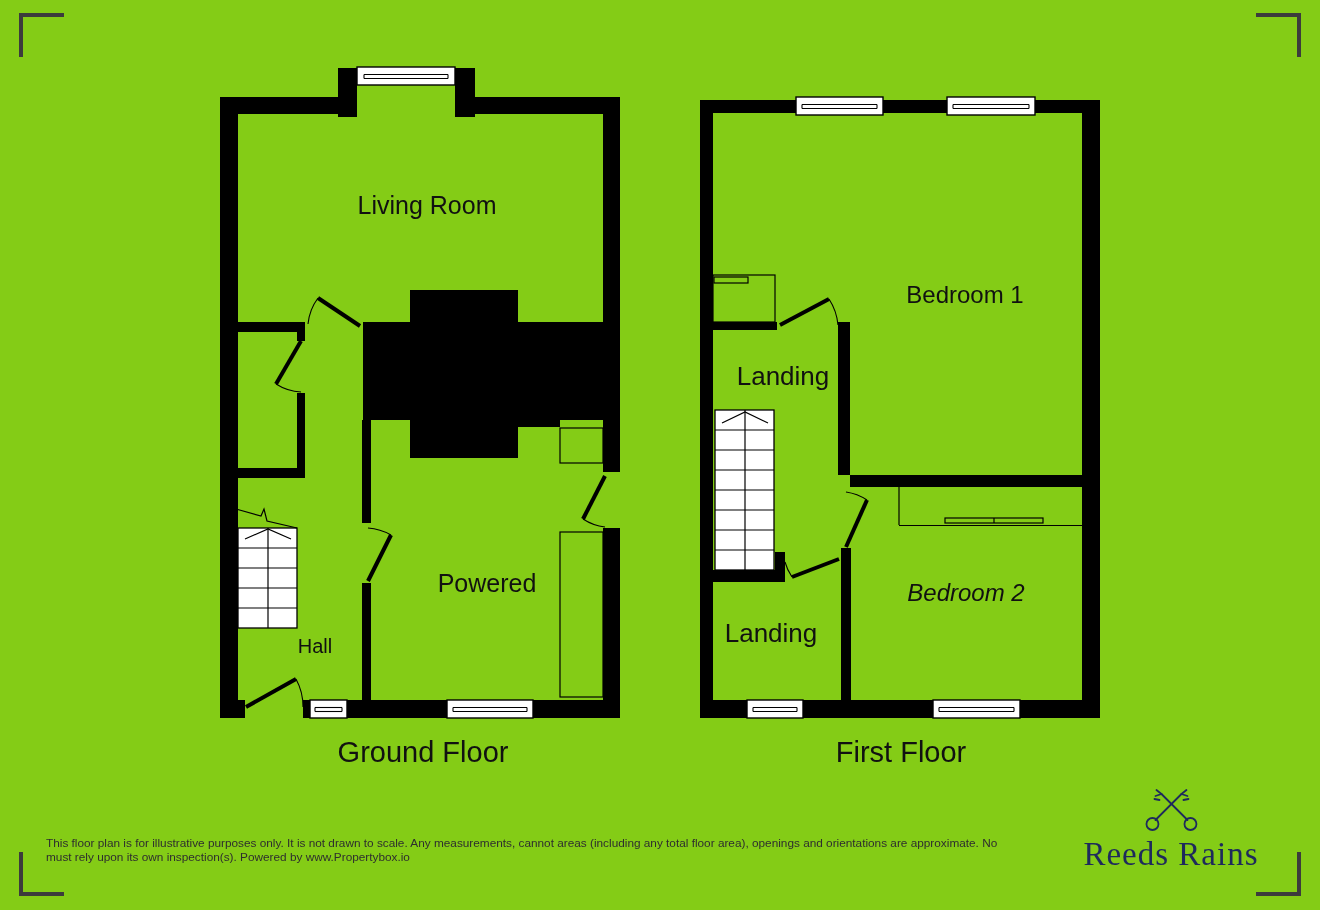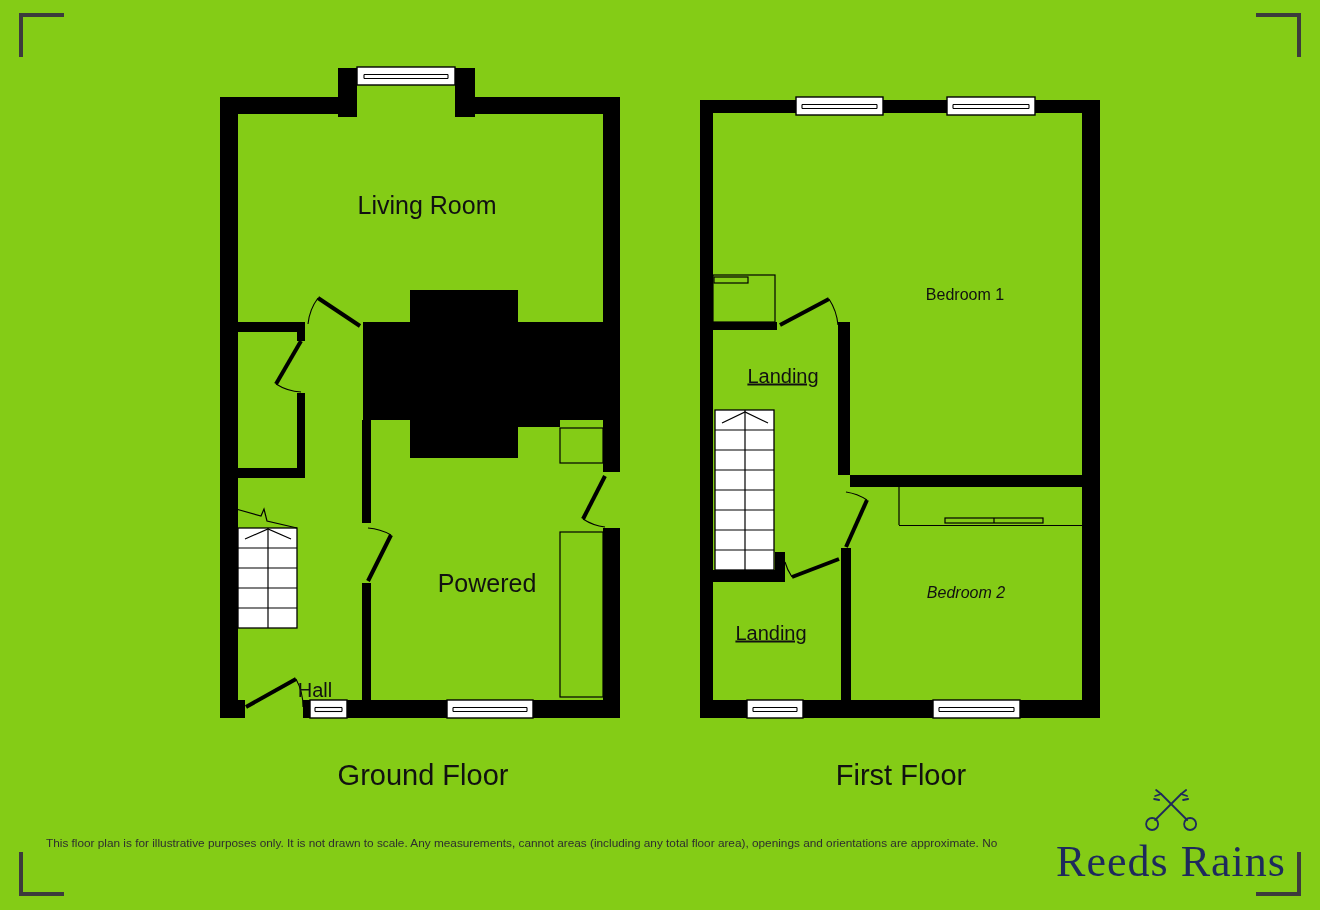--- a/index.html
+++ b/index.html
@@ -10,27 +10,27 @@
   .thin{stroke:#000;stroke-width:1.2;fill:none;}
   .win{fill:#fff;stroke:#000;stroke-width:1.4;}
   .winline{stroke:#000;stroke-width:1.1;}
   .leaf{stroke:#000;stroke-width:4;fill:none;stroke-linecap:butt;}
   .arc{stroke:#000;stroke-width:1.1;fill:none;}
   .stairbox{fill:#fff;stroke:#000;stroke-width:1.3;}
   .corner{fill:#3c3c3c;}
   .keys{stroke:#1e2a5c;fill:none;stroke-width:1.8;stroke-linecap:round;}
   .room-label{position:absolute;transform:translate(-50%,-50%);color:#111;white-space:nowrap;}
   .lbl-25{font-size:25px;}
-  .lbl-24{font-size:16px;}
-  .lbl-22{font-size:20px;text-decoration:underline;}
-  .lbl-20{font-size:20px;margin-top:44px;}
-  .floor-title{position:absolute;transform:translate(-50%,-50%);font-size:29px;color:#111;white-space:nowrap;margin-top:23px;}
+  .lbl-24{font-size:24px;}
+  .lbl-22{font-size:26px;}
+  .lbl-20{font-size:20px;}
+  .floor-title{position:absolute;transform:translate(-50%,-50%);font-size:29px;color:#111;white-space:nowrap;}
   #disclaimer{position:absolute;left:46px;top:836px;font-size:11.8px;line-height:14px;color:#2e2e2e;}
   #brand{position:absolute;left:1171px;top:786px;transform:translateX(-50%);text-align:center;}
-  #brand .brand-name{font-family:"Liberation Serif",serif;font-size:44px;color:#1e2a5c;
+  #brand .brand-name{font-family:"Liberation Serif",serif;font-size:33px;color:#1e2a5c;
                      margin-top:2px;white-space:nowrap;letter-spacing:1px;}
 </style>
 </head>
 <body>
 
 <div id="canvas">
 
   <svg width="1320" height="910" viewBox="0 0 1320 910">
 
     <g>
@@ -234,20 +234,21 @@
   <div class="room-label lbl-24" style="left:965px;top:295px;">Bedroom 1</div>
   <div class="room-label lbl-22" style="left:783px;top:376px;">Landing</div>
   <div class="room-label lbl-22" style="left:771px;top:633px;">Landing</div>
   <div class="room-label lbl-24" style="left:966px;top:593px;font-style:italic;">Bedroom 2</div>
 
   <div class="floor-title" style="left:423px;top:752px;">Ground Floor</div>
   <div class="floor-title" style="left:901px;top:752px;">First Floor</div>
 
   <div id="disclaimer">
     <div>This floor plan is for illustrative purposes only. It is not drawn to scale. Any measurements, cannot areas (including any total floor area), openings and orientations are approximate. No</div>
+    <div>must rely upon its own inspection(s). Powered by www.Propertybox.io</div>
   </div>
 
   <div id="brand">
     <svg width="60" height="48" viewBox="0 0 60 48" style="position:static;display:block;margin:0 auto;">
       <line class="keys" x1="14" y1="34" x2="40" y2="8"></line>
       <line class="keys" x1="46" y1="34" x2="20" y2="8"></line>
       <circle class="keys" cx="11" cy="38" r="6"></circle>
       <circle class="keys" cx="49" cy="38" r="6"></circle>
       <path class="keys" d="M40,8 l5,-4 M40,8 l6,2 M42,14 l5,-1"></path>
       <path class="keys" d="M20,8 l-5,-4 M20,8 l-6,2 M18,14 l-5,-1"></path>

